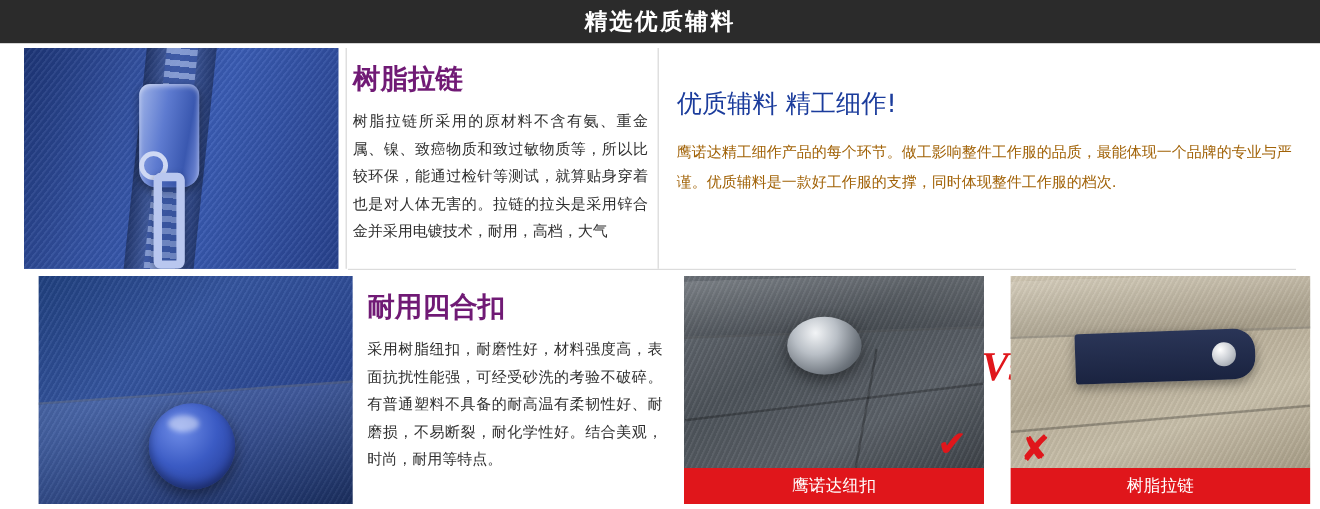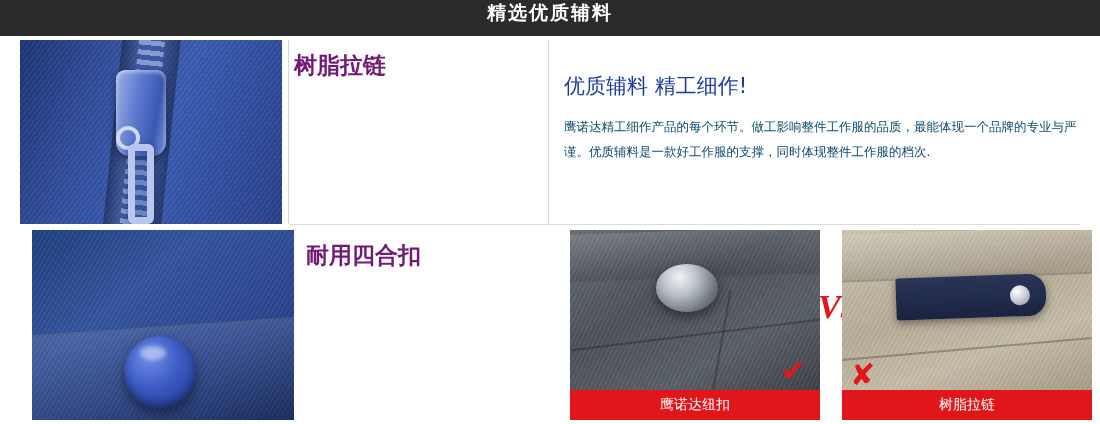--- a/index.html
+++ b/index.html
@@ -20,20 +20,21 @@
 
   
   .header {
     position: absolute;
     left: 0;
     top: 0;
     width: 1100px;
     height: 36px;
     background: #2b2b2b;
     display: flex;
+    align-items: center;
     justify-content: center;
   }
   .header-title {
     color: #ffffff;
     font-size: 19px;
     font-weight: bold;
     letter-spacing: 2px;
     font-family: "DejaVu Sans", "Liberation Sans", sans-serif;
   }
 
@@ -154,21 +155,21 @@
     height: 184px;
   }
   .promo-title {
     color: #1b3c9c;
     font-size: 21px;
     font-weight: normal;
     margin: 32px 0 14px 4px;
     font-family: "DejaVu Sans", "Liberation Sans", sans-serif;
   }
   .promo-body {
-    color: #0c4a6e;
+    color: #a16207;
     font-size: 12.5px;
     line-height: 25px;
     margin: 0 0 0 4px;
     font-family: "DejaVu Sans", "Liberation Sans", sans-serif;
   }
 
   .divider-h {
     position: absolute;
     left: 290px;
     top: 224px;
@@ -390,20 +391,21 @@
       <div class="zip-teeth"></div>
       <div class="zip-slider"></div>
       <div class="zip-ring"></div>
       <div class="zip-pull"></div>
     </div>
 
     <div class="divider-v" style="left:288px;"></div>
 
     <div class="block-zipper">
       <div class="heading-red">树脂拉链</div>
+      <p class="body-cn">树脂拉链所采用的原材料不含有氨、重金属、镍、致癌物质和致过敏物质等，所以比较环保，能通过检针等测试，就算贴身穿着也是对人体无害的。拉链的拉头是采用锌合金并采用电镀技术，耐用，高档，大气</p>
     </div>
 
     <div class="divider-v" style="left:548px;"></div>
 
     <div class="block-promo">
       <div class="promo-title">优质辅料 精工细作!</div>
       <p class="promo-body">鹰诺达精工细作产品的每个环节。做工影响整件工作服的品质，最能体现一个品牌的专业与严谨。优质辅料是一款好工作服的支撑，同时体现整件工作服的档次.</p>
     </div>
   </div>
 
@@ -412,20 +414,21 @@
   <div class="row-bottom">
 
     <div class="photo-snap">
       <div class="snap-fabric"></div>
       <div class="snap-flap"></div>
       <div class="snap-button"></div>
     </div>
 
     <div class="block-snap">
       <div class="heading-red">耐用四合扣</div>
+      <p class="body-cn">采用树脂纽扣，耐磨性好，材料强度高，表面抗扰性能强，可经受砂洗的考验不破碎。有普通塑料不具备的耐高温有柔韧性好、耐磨损，不易断裂，耐化学性好。结合美观，时尚，耐用等特点。</p>
     </div>
 
     <div class="compare">
 
       <div class="cmp-card cmp-left">
         <div class="cmp-photo">
           <div class="grey-fabric"></div>
           <div class="pocket-flap"></div>
           <div class="seam-line" style="left:0;top:104px;width:250px;height:2px;transform:rotate(-7deg);"></div>
           <div class="seam-line" style="left:150px;top:60px;width:2px;height:110px;transform:rotate(10deg);"></div>

